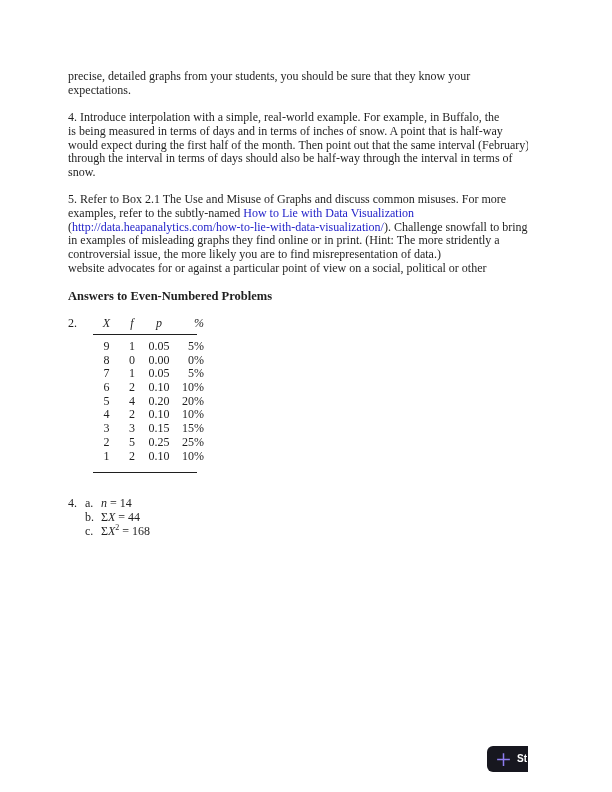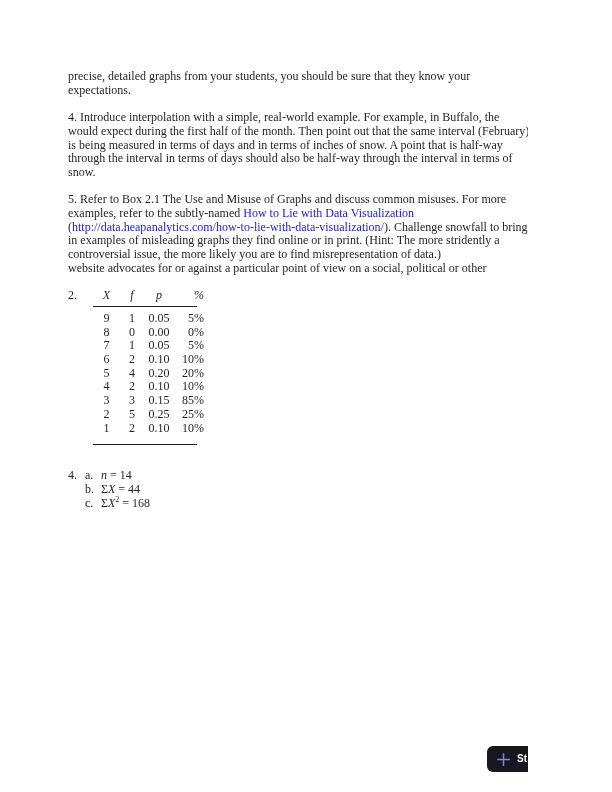--- a/index.html
+++ b/index.html
@@ -87,35 +87,36 @@
 <div class="page">
   <div class="content">
 
     <div class="para">
       <div class="line">precise, detailed graphs from your students, you should be sure that they know your</div>
       <div class="line">expectations.</div>
     </div>
 
     <div class="para">
       <div class="line">4. Introduce interpolation with a simple, real-world example. For example, in Buffalo, the</div>
+      <div class="line">is being measured in terms of days and in terms of inches of snow. A point that is half-way</div>
       <div class="line">would expect during the first half of the month. Then point out that the same interval (February)</div>
-      <div class="line">is being measured in terms of days and in terms of inches of snow. A point that is half-way</div>
       <div class="line">through the interval in terms of days should also be half-way through the interval in terms of</div>
       <div class="line">snow.</div>
     </div>
 
     <div class="para">
       <div class="line">5. Refer to Box 2.1 The Use and Misuse of Graphs and discuss common misuses. For more</div>
       <div class="line"><span>examples, refer to the subtly-named </span><a class="doc-link">How to Lie with Data Visualization</a></div>
       <div class="line"><span>(</span><a class="doc-link">http://data.heapanalytics.com/how-to-lie-with-data-visualization/</a><span>). Challenge snowfall to bring</span></div>
       <div class="line">in examples of misleading graphs they find online or in print. (Hint: The more stridently a</div>
       <div class="line">controversial issue, the more likely you are to find misrepresentation of data.)</div>
       <div class="line">website advocates for or against a particular point of view on a social, political or other</div>
     </div>
 
+    <div class="heading">Answers to Even-Numbered Problems</div>
 
     <div class="problem2">
       <div class="prob-num">2.</div>
       <div class="t2">
         <div class="thead">
           <span class="c1">X</span>
           <span class="c2">f</span>
           <span class="c3">p</span>
           <span class="c4">%</span>
         </div>
@@ -153,21 +154,21 @@
         <div class="trow">
           <span class="c1">4</span>
           <span class="c2">2</span>
           <span class="c3">0.10</span>
           <span class="c4">10%</span>
         </div>
         <div class="trow">
           <span class="c1">3</span>
           <span class="c2">3</span>
           <span class="c3">0.15</span>
-          <span class="c4">85%</span>
+          <span class="c4">15%</span>
         </div>
         <div class="trow">
           <span class="c1">2</span>
           <span class="c2">5</span>
           <span class="c3">0.25</span>
           <span class="c4">25%</span>
         </div>
         <div class="trow">
           <span class="c1">1</span>
           <span class="c2">2</span>

